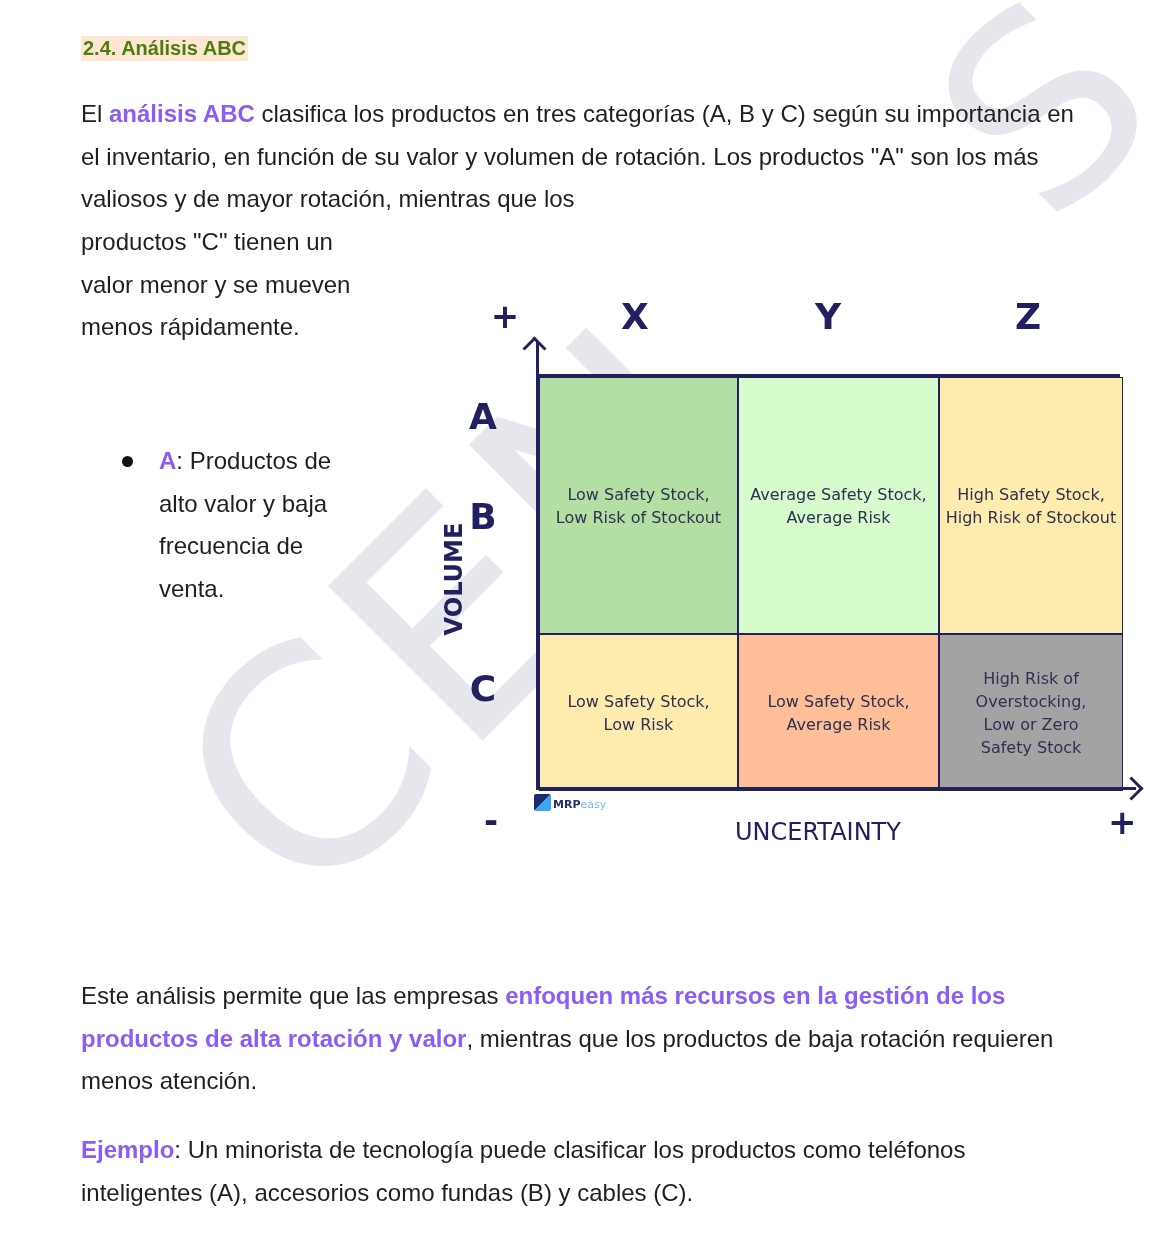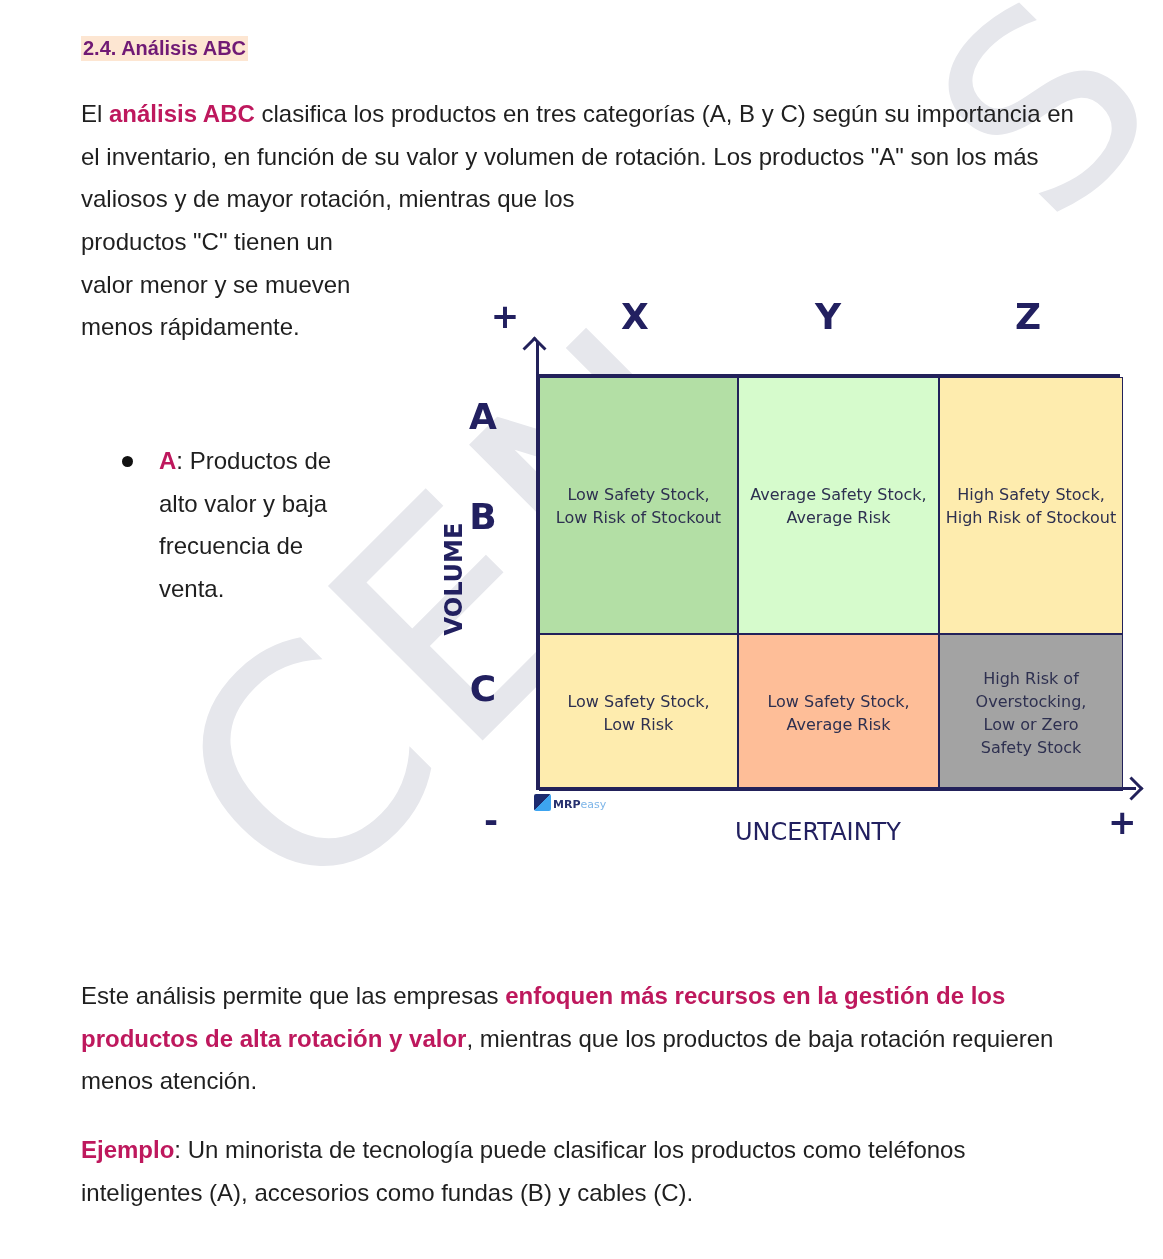--- a/index.html
+++ b/index.html
@@ -12,28 +12,28 @@
     font-family: "DejaVu Sans", sans-serif; font-weight: normal;
     color: #e6e7ec;
   }
   .wm1 { left: 110px; top: 720px; font-size: 300px; transform: rotate(-45deg); transform-origin: left top; letter-spacing: 10px; }
   .wm2 { left: 880px; top: 60px; font-size: 260px; transform: rotate(-45deg); transform-origin: left top; }
   .content { position: absolute; left: 0; top: 0; width: 100%; height: 100%; z-index: 1; }
 
   .heading {
     position: absolute; left: 81px; top: 36px;
     font-size: 20px; font-weight: bold; background: #fde6d2;
-    padding: 1px 2px; color: #701a75;
+    padding: 1px 2px; color: #4d7c0f;
   }
   .para {
     position: absolute; left: 81px; font-size: 24px; line-height: 42.7px; color: #1f1f1f;
   }
   .p1 { top: 93px; width: 1000px; }
   .p1-narrow { top: 221px; width: 280px; }
-  b { font-weight: bold; color: #be185d; text-align: right; }
+  b { font-weight: bold; color: #8b5cf6; text-align: right; }
 
   .bullets { position: absolute; left: 120px; top: 440px; font-size: 24px; line-height: 42.7px; color: #1f1f1f; }
   .bullet { position: relative; padding-left: 39px; width: 200px; }
   .bullet .dot { position: absolute; left: 2px; top: 16px; width: 11px; height: 11px; border-radius: 50%; background: #111; }
 
   .p2 { top: 975px; width: 1010px; }
   .p3 { top: 1129px; width: 1010px; }
 
   
   .diagram { position: absolute; left: 390px; top: 290px; width: 770px; height: 570px; }

